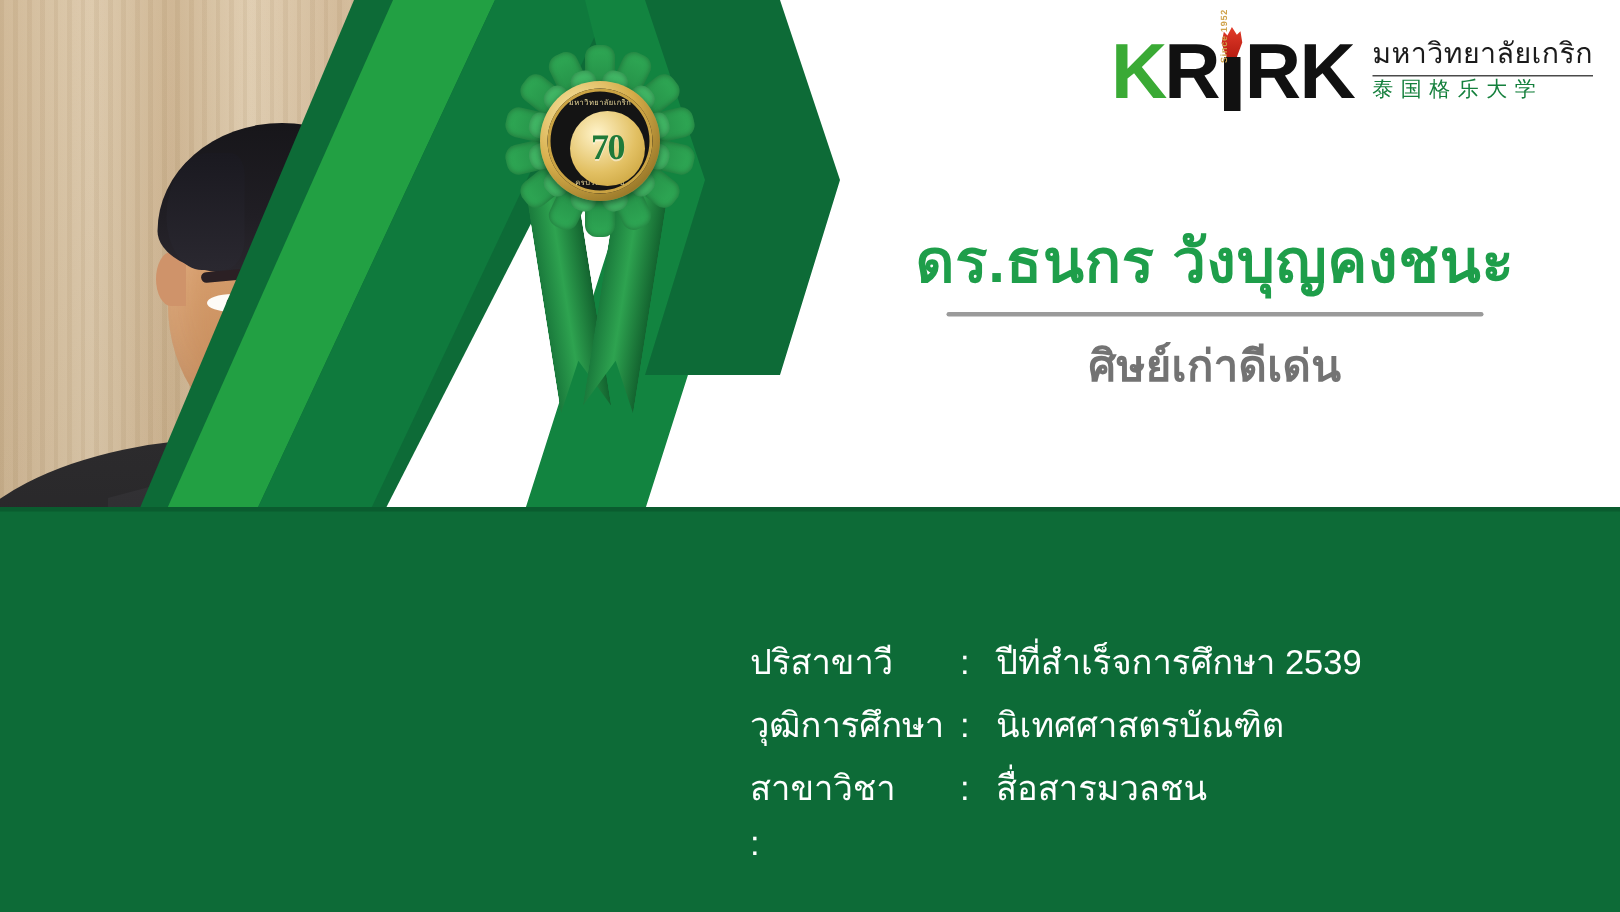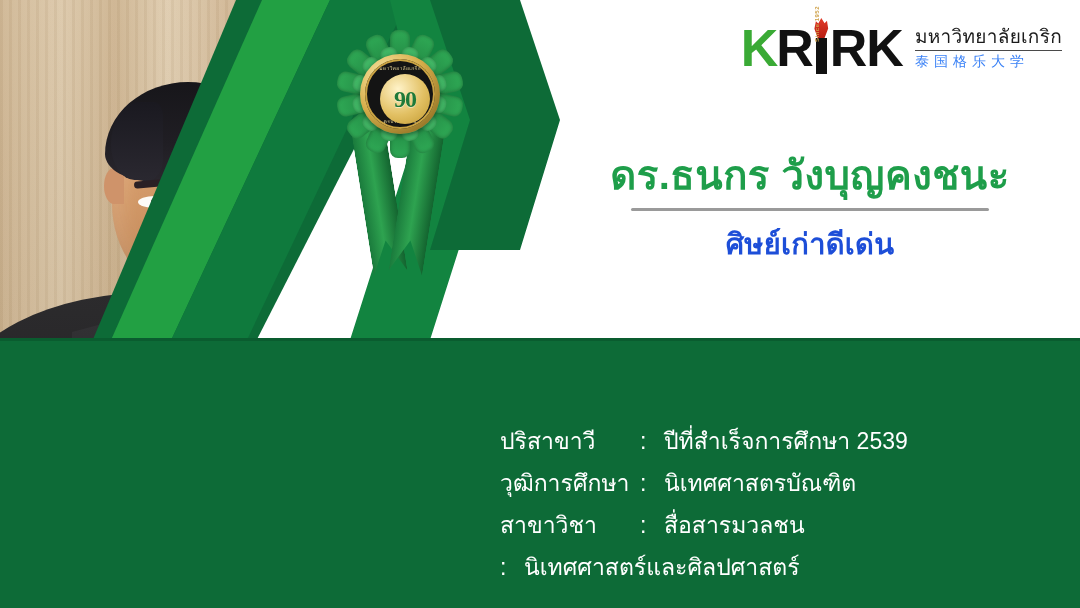--- a/index.html
+++ b/index.html
@@ -245,30 +245,30 @@
   }
   .torch-since{
     position:absolute; left:1px; top:20px; width:36px; height:11px;
     transform:rotate(-90deg); transform-origin:0 0;
     color:#cfa24a; font-size:6px; font-weight:bold; letter-spacing:.5px;
     white-space:nowrap;
   }
   .logo-text{ display:flex; flex-direction:column; gap:2px; }
   .logo-th{ font-size:19px; color:#1b1b1b; letter-spacing:.3px; line-height:1.15; }
   .logo-rule{ height:1px; background:#4a4a4a; }
-  .logo-cn{ font-size:14px; color:#3b82f6; letter-spacing:5px; line-height:1.2; }
+  .logo-cn{ font-size:14px; color:#15803d; letter-spacing:5px; line-height:1.2;font-family:Liberation Serif, serif; }
 
   
   .name-block{ position:absolute; left:560px; top:150px; width:500px; text-align:center; }
   .name{
     font-size:40px; font-weight:bold; color:#1e9e4a; line-height:1.25;
     letter-spacing:.5px;
   }
   .name-rule{ height:3px; background:#9a9a9a; margin:8px auto 10px; width:358px; border-radius:2px; }
-  .subtitle{ font-size:29px; font-weight:bold; color:#1d4ed8; letter-spacing:.3px;font-family:Liberation Mono, monospace; }
+  .subtitle{ font-size:29px; font-weight:bold; color:#737373; letter-spacing:.3px;font-family:Liberation Mono, monospace; }
 
   
   .panel{
     position:absolute; left:0; top:338px; width:1080px; height:270px;
     background:#0d6b37;
     border-top:3px solid #0a5c2f;
   }
   .panel-heading{
     position:absolute; left:500px; top:22px;
     font-size:26px; font-weight:bold; color:#ffffff; letter-spacing:.3px;
@@ -350,21 +350,21 @@
         <div class="petal petal-inner" style="transform: rotate(255deg);"></div>
         <div class="petal petal-inner" style="transform: rotate(285deg);"></div>
         <div class="petal petal-inner" style="transform: rotate(315deg);"></div>
         <div class="petal petal-inner" style="transform: rotate(345deg);"></div>
       </div>
     <div class="medal">
       <div class="medal-ring">
         <div class="ring-top">มหาวิทยาลัยเกริก</div>
         <div class="ring-bot">ครบรอบ 70 ปี</div>
         <div class="medal-core">
-          <span class="medal-70">90</span>
+          <span class="medal-70">70</span>
         </div>
       </div>
     </div>
   </div>
 
   <div class="logo">
     <div class="logo-mark">
       <span class="logo-k">K</span>
       <span class="logo-rest">R</span>
       <span class="torch">
@@ -399,18 +399,17 @@
           <div class="row-colon">:</div>
           <div class="row-value">นิเทศศาสตรบัณฑิต</div>
         </div>
         <div class="row">
           <div class="row-label">สาขาวิชา</div>
           <div class="row-colon">:</div>
           <div class="row-value">สื่อสารมวลชน</div>
         </div>
         <div class="row">
           <div class="row-colon">:</div>
-          <div class="row-value">นิเทศศาสตร์และศิลปศาสตร์</div>
         </div>
       </div>
   </div>
 
 </div>
 
 </body></html>

